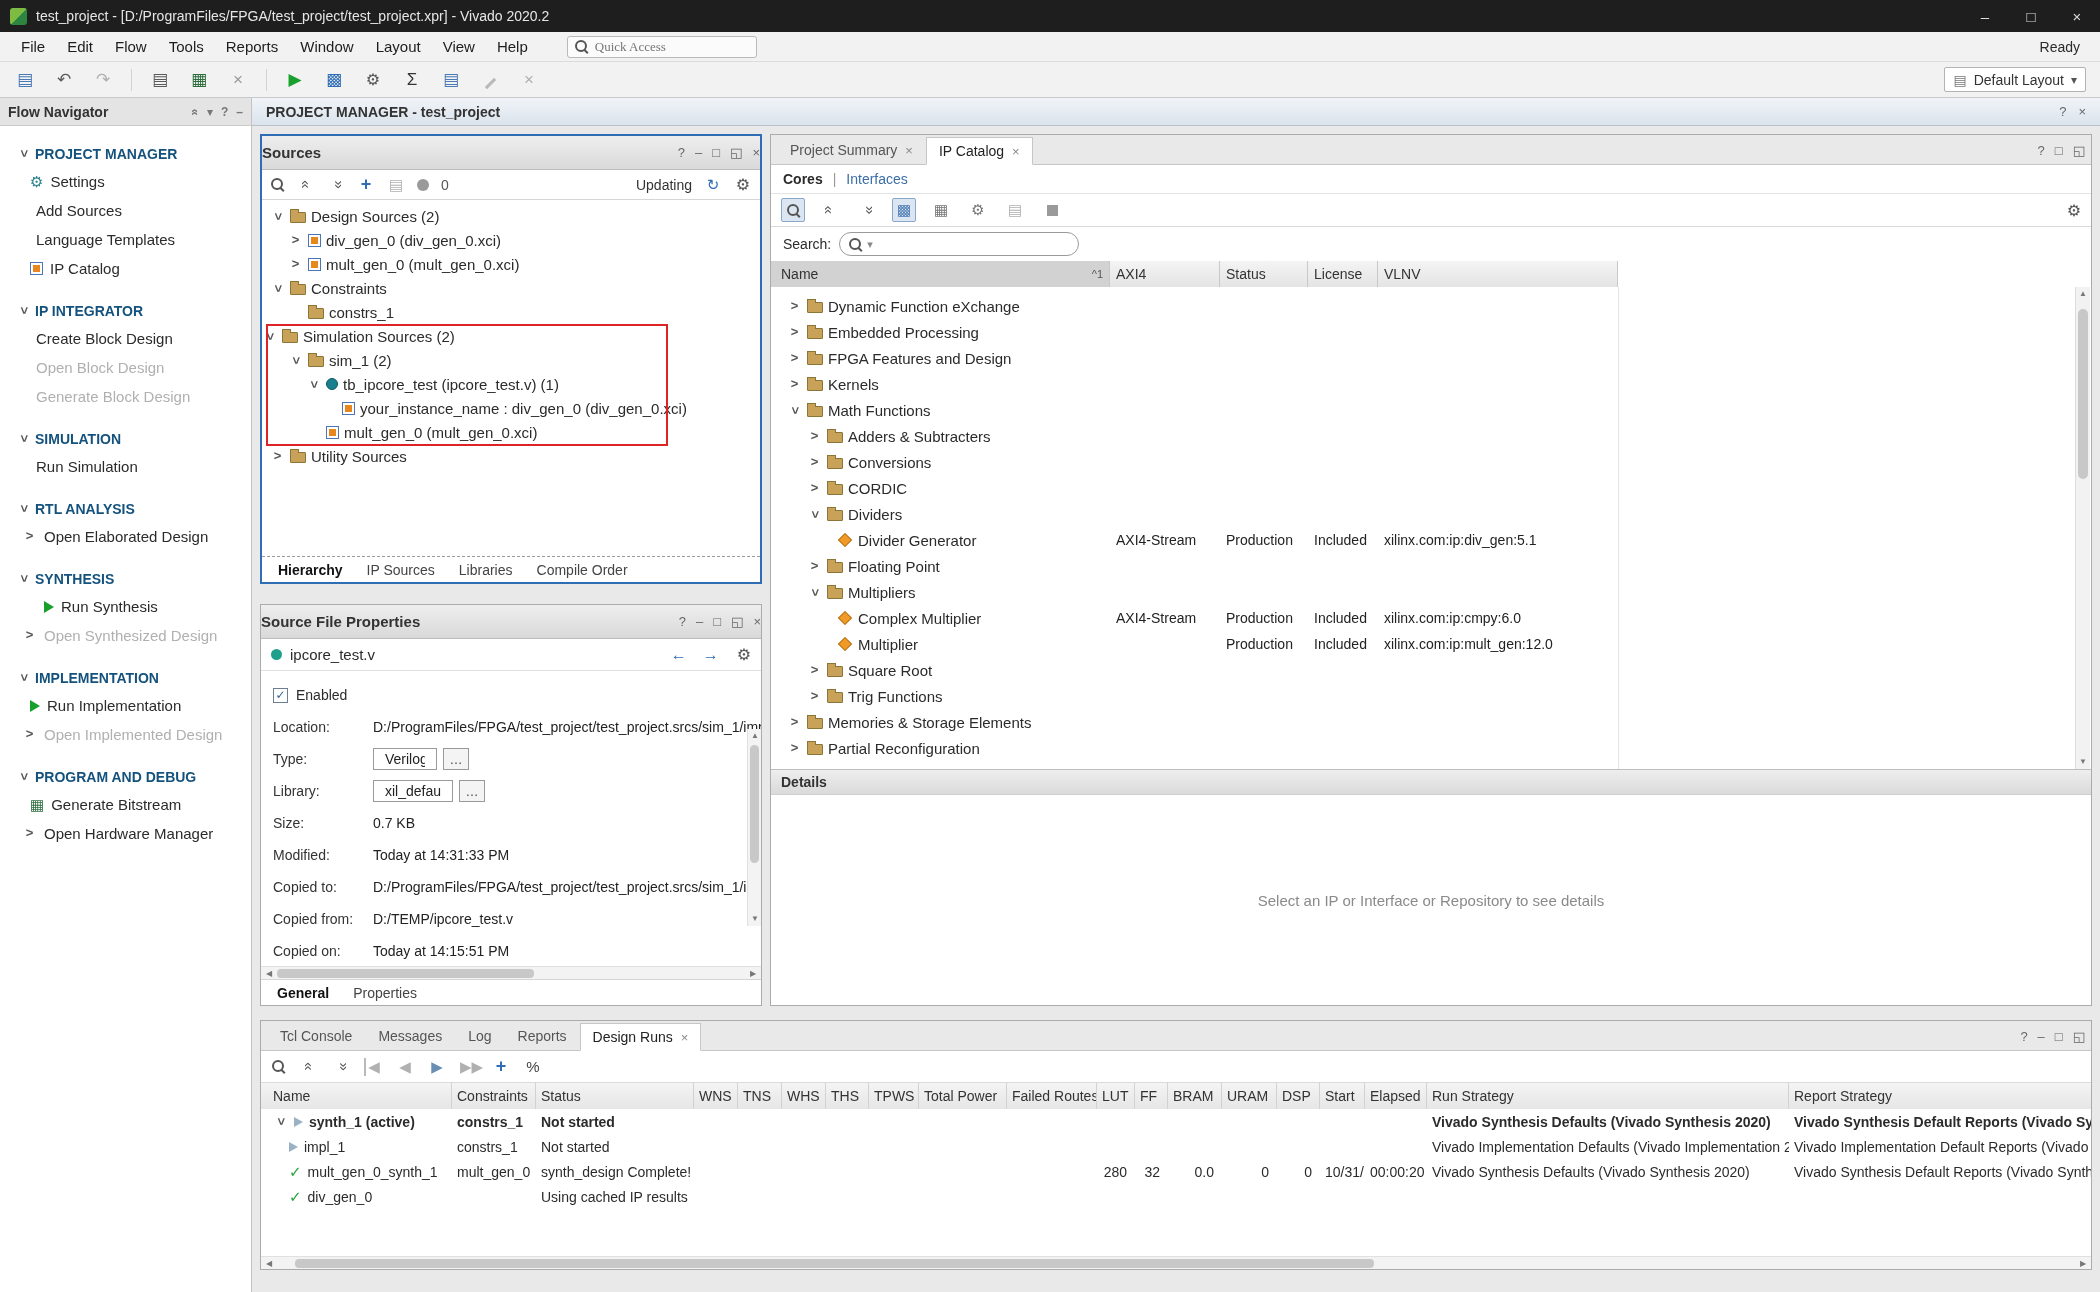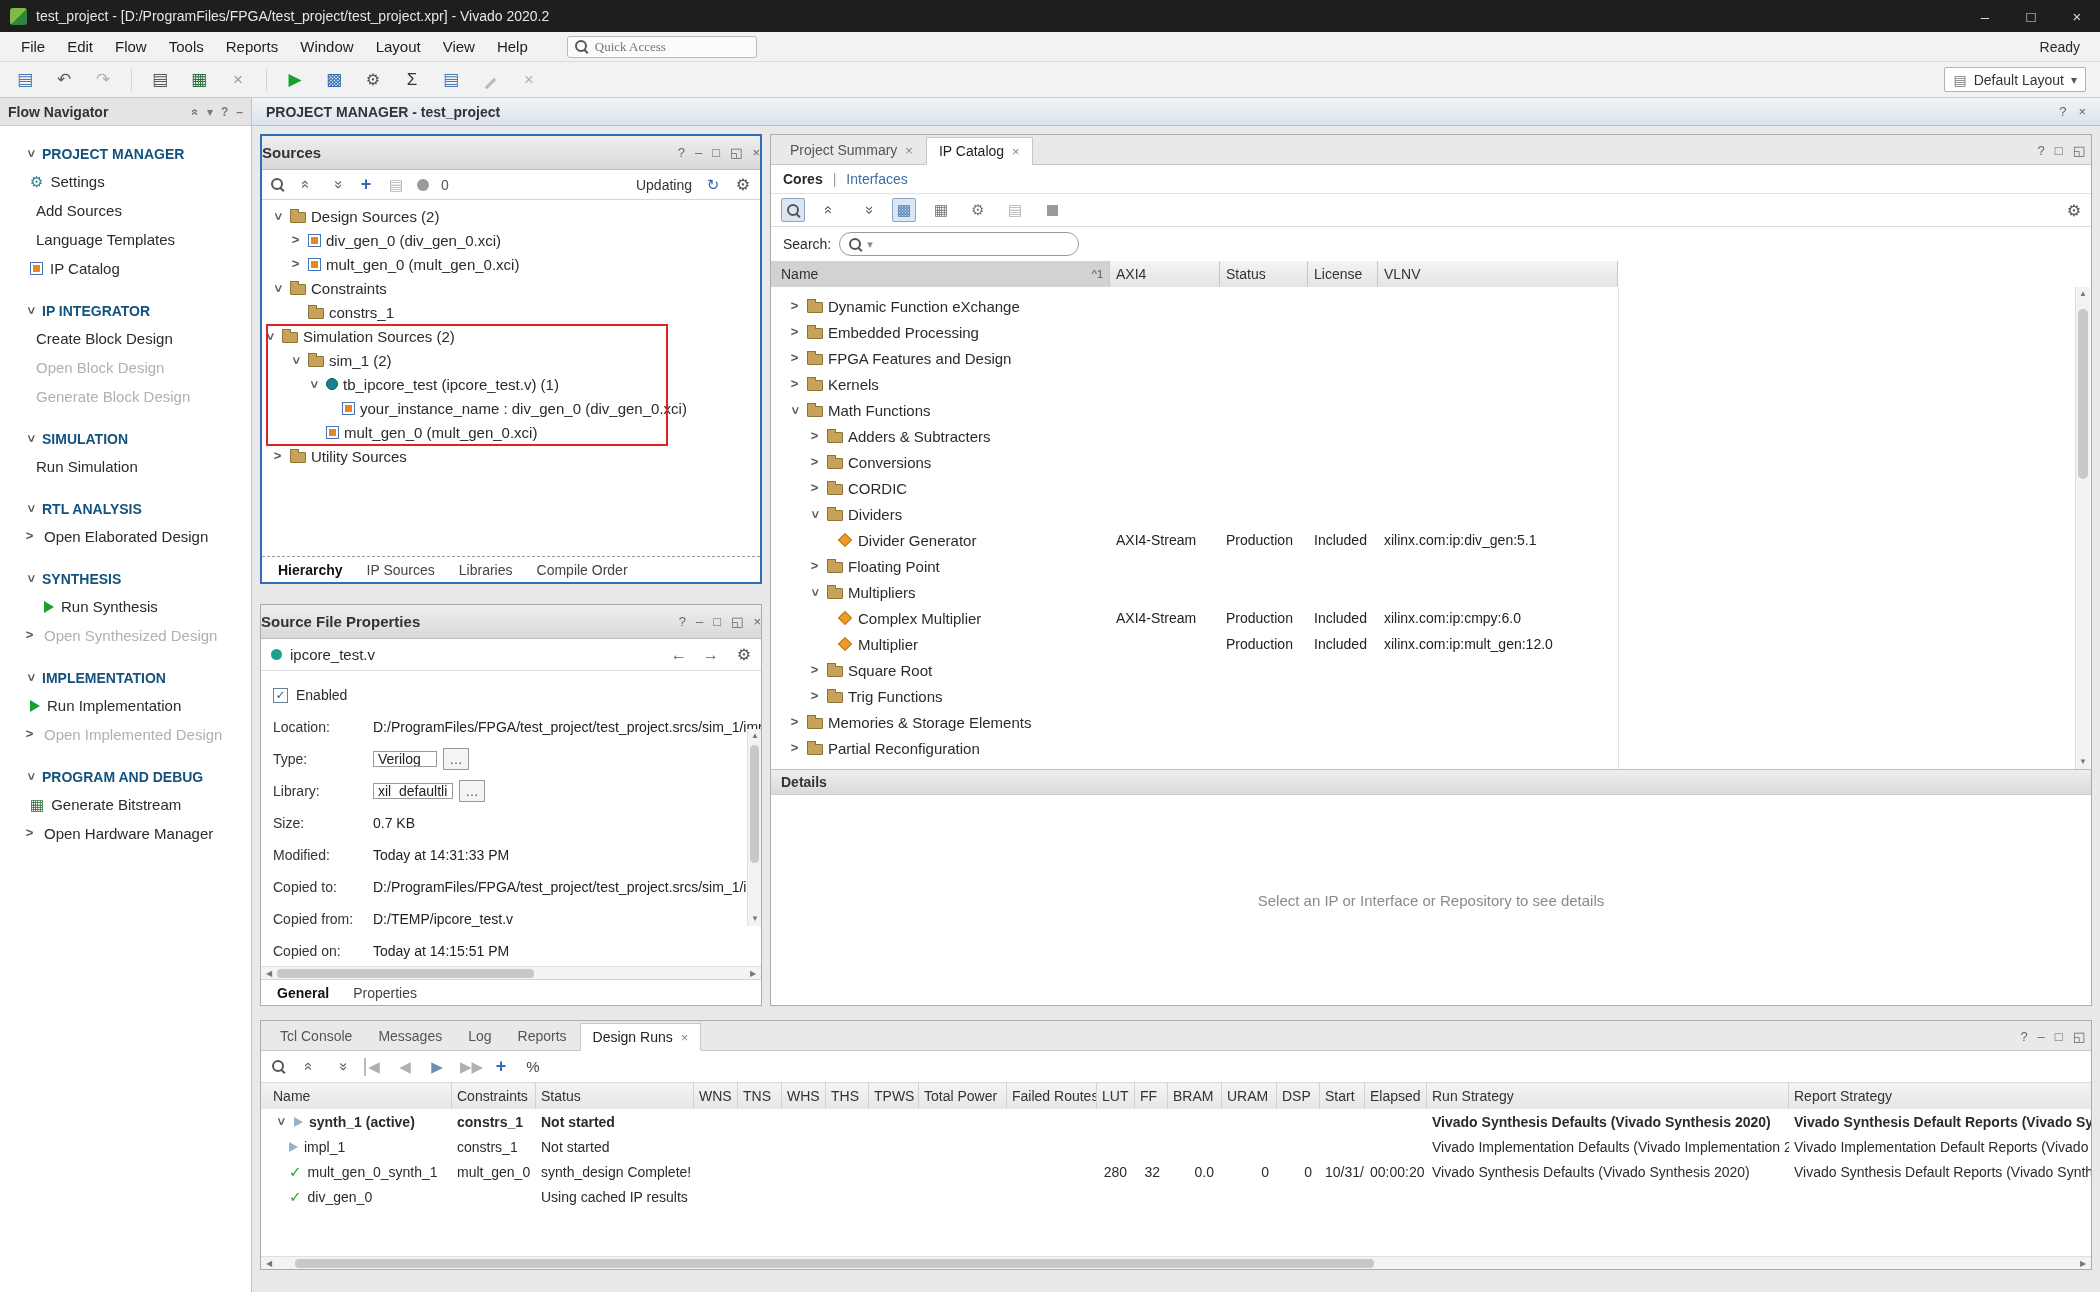--- a/index.html
+++ b/index.html
@@ -27,21 +27,21 @@
   .tb-icon{font-size:17px;width:22px;text-align:center;color:#5a5a5a;}
   .tb-sep{width:1px;height:22px;background:#d2d2d2;}
   .layout-select{margin-left:auto;height:25px;border:1px solid #b3b3b3;border-radius:2px;background:#fff;display:flex;align-items:center;gap:7px;padding:0 8px;font-size:14px;color:#333;}
 
   
   .nav{left:0;top:98px;width:252px;height:1194px;background:#ffffff;border-right:1px solid #c3c3c3;}
   .nav-header{height:28px;background:#e4e4e4;border-bottom:1px solid #cccccc;display:flex;align-items:center;padding:0 8px;font-size:14px;font-weight:bold;color:#333;}
   .nav-header .ic{margin-left:8px;color:#777;font-size:12px;}
   .nav-header .sp{margin-left:auto;}
   .nav-sec{margin-top:14px;}
-  .nav-sec-h{display:flex;align-items:center;height:27px;padding-left:23px;gap:4px;}
+  .nav-sec-h{display:flex;align-items:center;height:27px;padding-left:16px;gap:4px;}
   .nav-sec-h span.lbl{color:#14527e;font-weight:bold;font-size:14px;}
   .nav-item{display:flex;align-items:center;height:29px;padding-left:36px;gap:7px;font-size:15px;color:#2b2b2b;}
 
   
   .pm-header{left:252px;top:98px;width:1848px;height:28px;background:linear-gradient(#f0f4f8,#dbe3ec);border-bottom:1px solid #b9c2cc;display:flex;align-items:center;padding:0 14px;font-size:14px;font-weight:bold;color:#333;}
   .pm-header .sp{margin-left:auto;}
   .pm-ic{color:#666;font-size:13px;margin-left:12px;font-weight:normal;}
 
   
   .panel{position:absolute;background:#fff;border:1px solid #ababab;display:flex;flex-direction:column;}
@@ -88,21 +88,21 @@
 
   
   .props{left:260px;top:604px;width:502px;height:402px;}
   .props-sub{height:32px;border-bottom:1px solid #e0e0e0;display:flex;align-items:center;gap:8px;padding:0 10px;flex:0 0 auto;}
   .props-sub .sp{margin-left:auto;}
   .arrow-btn{color:#2f6db5;font-size:16px;margin-left:8px;}
   .props-body{flex:1 1 auto;padding:8px 0 0 12px;position:relative;overflow:hidden;}
   .prow{display:flex;align-items:center;height:32px;font-size:14px;}
   .prow .plbl{width:100px;flex:0 0 auto;color:#333;}
   .prow .pval{color:#222;white-space:nowrap;overflow:hidden;}
-  .pinput{height:16px;border:1px solid #9a9a9a;background:#fff;font-size:14px;padding:0 4px;font-family:inherit;color:#222;}
+  .pinput{height:22px;border:1px solid #9a9a9a;background:#fff;font-size:14px;padding:0 11px;font-family:inherit;color:#222;}
   .dots-btn{height:22px;width:26px;border:1px solid #9a9a9a;background:#f4f4f4;display:inline-flex;align-items:center;justify-content:center;margin-left:6px;font-size:13px;color:#444;}
   .props-vscroll{position:absolute;right:0;top:58px;width:14px;bottom:40px;background:#f3f3f3;border-left:1px solid #e0e0e0;}
   .props-vscroll .th{position:absolute;left:2px;right:2px;top:16px;height:60%;background:#c8c8c8;border-radius:5px;}
   .vs-ar{position:absolute;left:0;width:14px;height:14px;text-align:center;font-size:8px;color:#777;line-height:14px;}
   .hscroll{height:13px;border-top:1px solid #e0e0e0;background:#f3f3f3;display:flex;align-items:center;flex:0 0 auto;}
   .hscroll .ar{width:16px;text-align:center;font-size:8px;color:#777;}
   .hscroll .tr{flex:1;height:9px;position:relative;}
   .hscroll .th{position:absolute;top:0;height:9px;background:#c8c8c8;border-radius:4px;}
   .props-tabs{height:26px;border-top:1px solid #d5d5d5;display:flex;align-items:center;gap:4px;padding:0 6px;flex:0 0 auto;font-size:14px;color:#444;}
 

